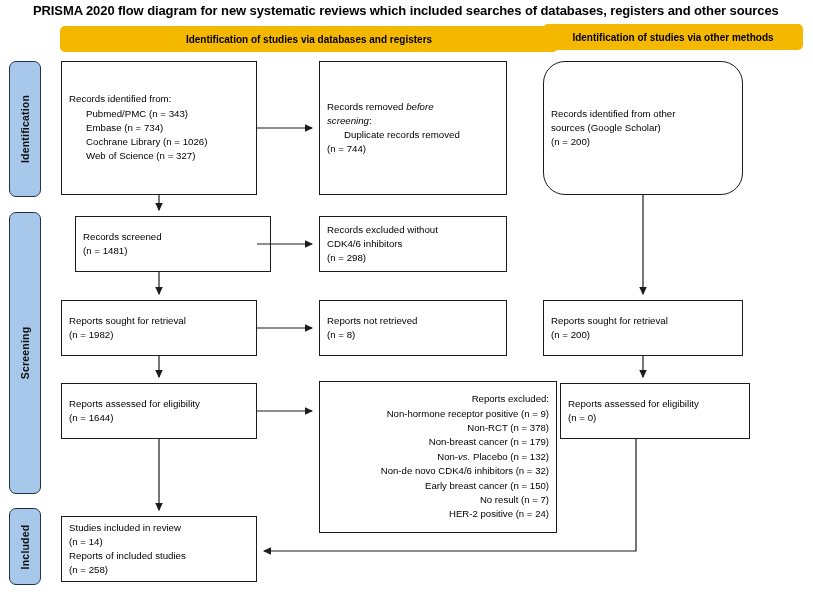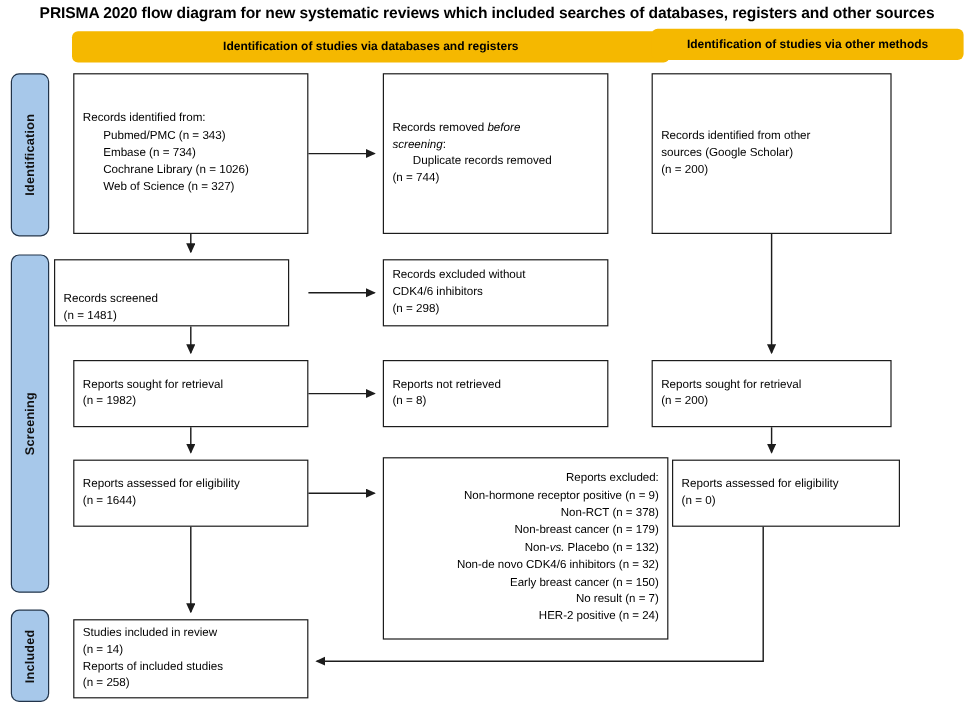--- a/index.html
+++ b/index.html
@@ -90,24 +90,24 @@
     line-height: 14.2px;
     width: 100%;
   }
   .indent { display: block; padding-left: 17px; }
   .hang   { display: block; padding-left: 17px; text-indent: 0; }
   .ital   { font-style: italic; }
 
   
   #box-records-identified { left: 61px;  top: 61px;  width: 196px; height: 134px; }
   #box-records-removed    { left: 319px; top: 61px;  width: 188px; height: 134px; }
-  #box-other-sources      { left: 543px; top: 61px;  width: 200px; height: 134px; }
-
-  
-  #box-records-screened   { left: 45px;  top: 216px; width: 196px; height: 56px; align-items: flex-end; }
+  #box-other-sources      { left: 543px; top: 61px;  width: 200px; height: 134px; border-radius: 22px; }
+
+  
+  #box-records-screened   { left: 75px;  top: 216px; width: 196px; height: 56px; }
   #box-records-excluded   { left: 319px; top: 216px; width: 188px; height: 56px; }
 
   #box-reports-sought     { left: 61px;  top: 300px; width: 196px; height: 56px; }
   #box-reports-not-retr   { left: 319px; top: 300px; width: 188px; height: 56px; }
   #box-reports-sought-r   { left: 543px; top: 300px; width: 200px; height: 56px; }
 
   #box-reports-assessed   { left: 61px;  top: 383px; width: 196px; height: 56px; }
   #box-reports-excluded   { left: 319px; top: 381px; width: 238px; height: 152px; text-align: right; }
   #box-reports-assessed-r { left: 560px; top: 383px; width: 190px; height: 56px; }
 

